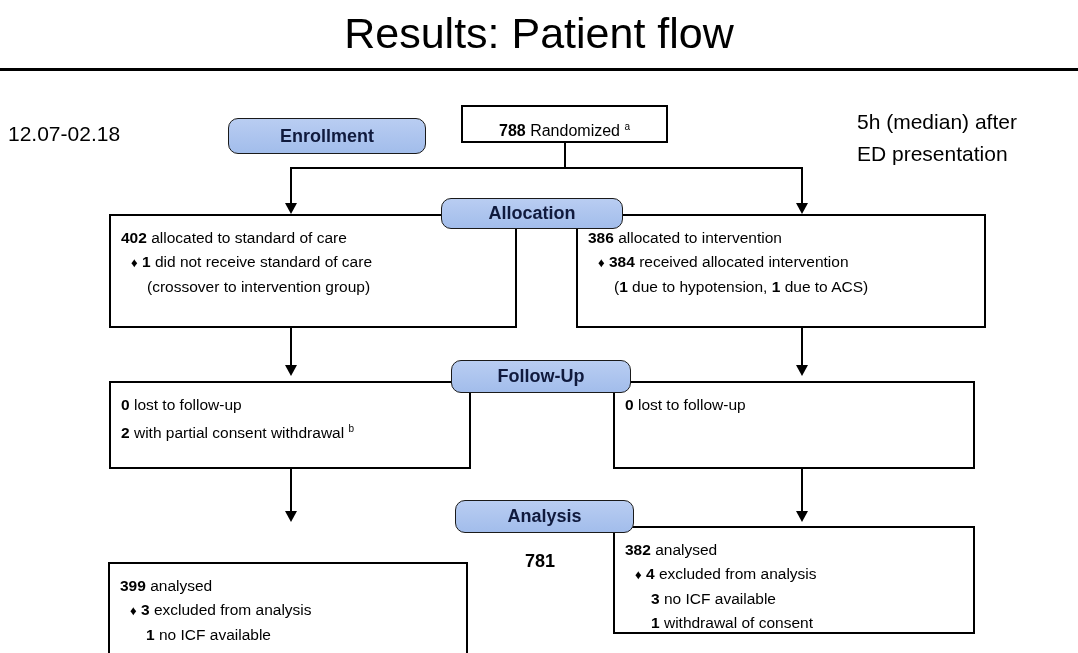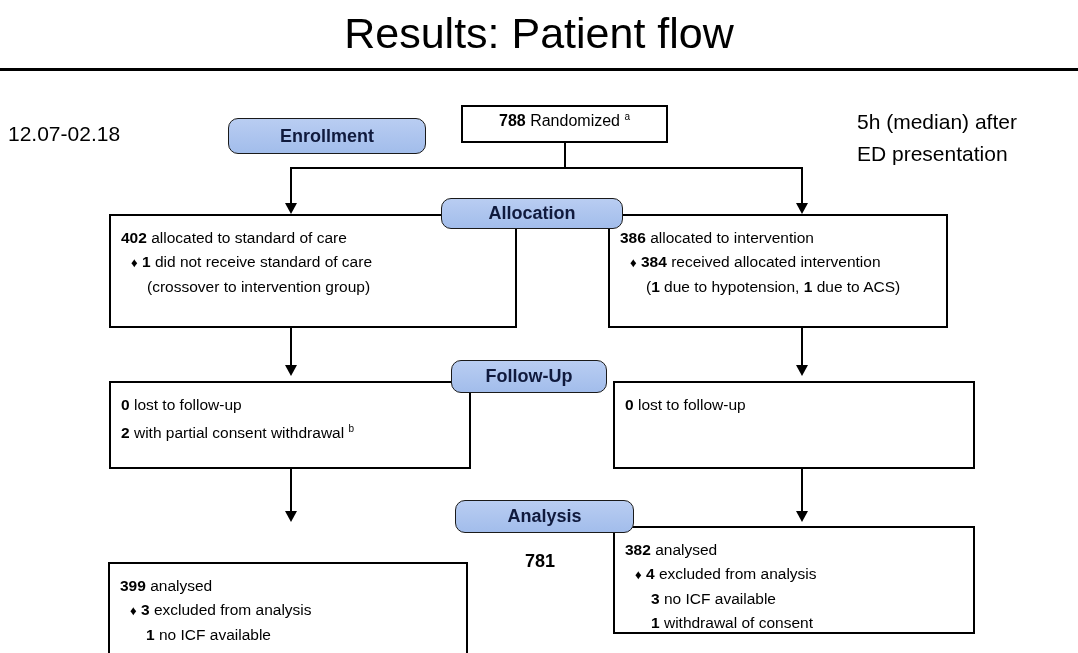--- a/index.html
+++ b/index.html
@@ -81,21 +81,21 @@
   .bullet { font-size: 13px; }
   .indent2 { padding-left: 26px; }
   .sup {
     font-size: 10px;
     vertical-align: super;
   }
 
   
   #randomized-box {
     display: flex;
-    align-items: flex-start;
+    align-items: flex-end;
     justify-content: center;
   }
   #randomized-box .rnd-text {
     font-size: 16px;
     line-height: 20px;
     white-space: nowrap;
   }
 
   
   .free-text {
@@ -168,41 +168,41 @@
   <div class="flow-box" id="alloc-left" style="left:109px; top:214px; width:408px; height:114px;">
     <div class="box-body">
       <div class="line"><b>402</b> <span>allocated to standard of care</span></div>
       <div class="line bullet-line"><span class="bullet">♦</span> <b>1</b> <span>did not receive standard of care</span></div>
       <div class="line indent2">(crossover to intervention group)</div>
     </div>
   </div>
 
   <div class="stage-banner" id="banner-allocation" style="left:441px; top:198px; width:182px; height:31px; line-height:29px; font-size:18px;">Allocation</div>
 
-  <div class="flow-box" id="alloc-right" style="left:608px; top:214px; width:340px; height:114px;">
+  <div class="flow-box" id="alloc-right" style="left:576px; top:214px; width:410px; height:114px;">
     <div class="box-body">
       <div class="line"><b>386</b> <span>allocated to intervention</span></div>
       <div class="line bullet-line"><span class="bullet">♦</span> <b>384</b> <span>received allocated intervention</span></div>
       <div class="line indent2"><span>(</span><b>1</b><span> due to hypotension, </span><b>1</b><span> due to  ACS)</span></div>
     </div>
   </div>
 
   <div class="v-line" style="left:290px; top:328px; height:39px;"></div>
   <div class="arrow-head" style="left:285px; top:365px;"></div>
   <div class="v-line" style="left:801px; top:328px; height:39px;"></div>
   <div class="arrow-head" style="left:796px; top:365px;"></div>
 
   <div class="flow-box" id="follow-left" style="left:109px; top:381px; width:362px; height:88px;">
     <div class="box-body">
       <div class="line"><b>0</b> <span>lost to follow-up</span></div>
       <div class="line"><b>2</b> <span>with partial consent withdrawal</span> <span class="sup">b</span></div>
     </div>
   </div>
 
-  <div class="stage-banner" id="banner-followup" style="left:451px; top:360px; width:156px; height:33px; line-height:31px; font-size:18px;">Follow-Up</div>
+  <div class="stage-banner" id="banner-followup" style="left:451px; top:360px; width:180px; height:33px; line-height:31px; font-size:18px;">Follow-Up</div>
 
   <div class="flow-box" id="follow-right" style="left:613px; top:381px; width:362px; height:88px;">
     <div class="box-body">
       <div class="line"><b>0</b> <span>lost to follow-up</span></div>
     </div>
   </div>
 
   <div class="v-line" style="left:290px; top:469px; height:44px;"></div>
   <div class="arrow-head" style="left:285px; top:511px;"></div>
   <div class="v-line" style="left:801px; top:469px; height:44px;"></div>

